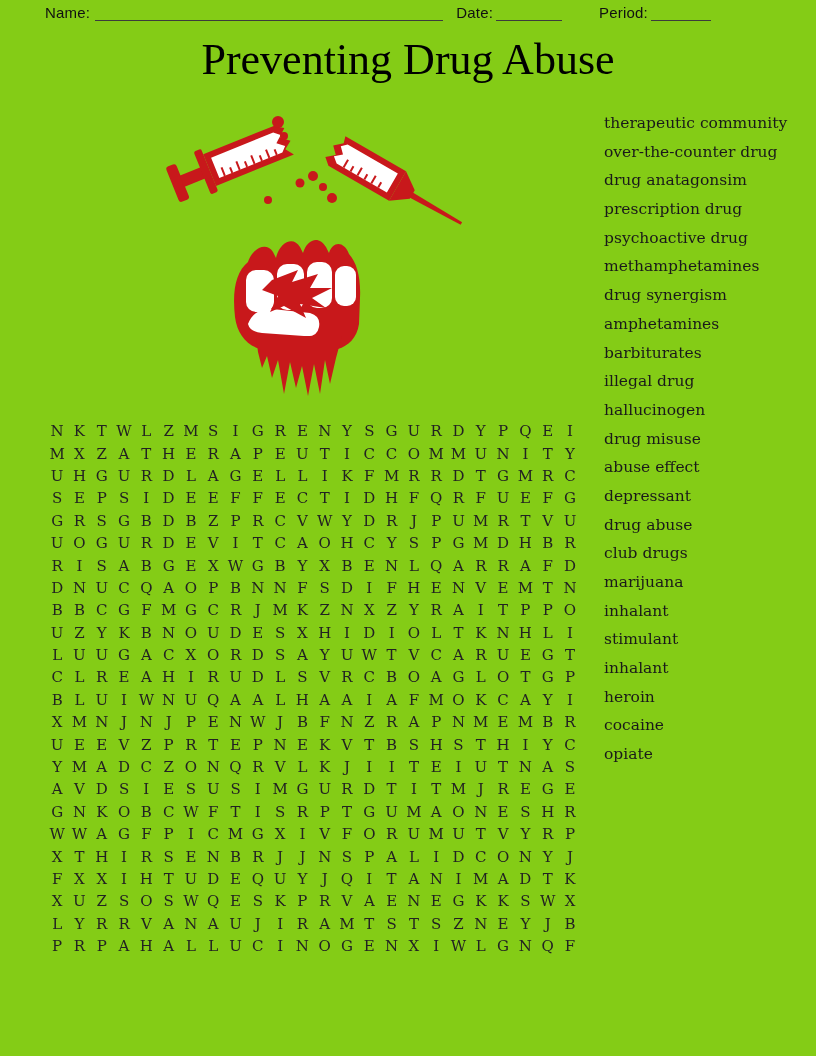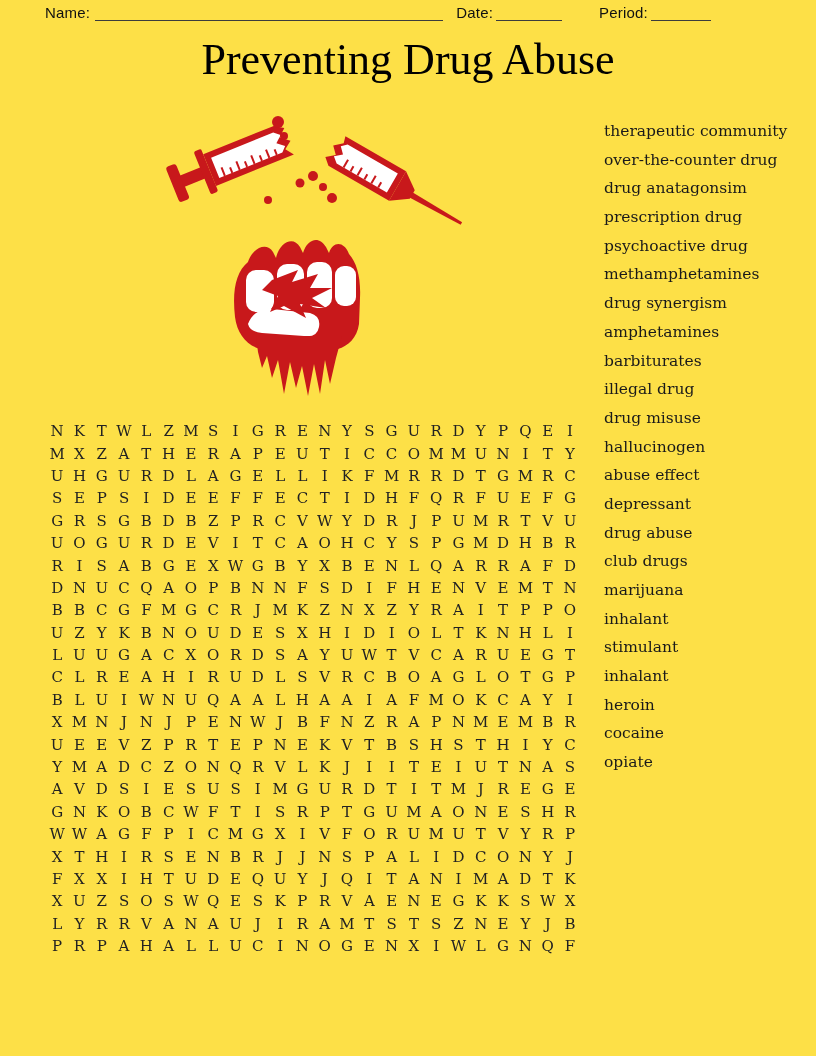--- a/index.html
+++ b/index.html
@@ -1,17 +1,17 @@
 <!DOCTYPE html>
 <html><head>
 <meta charset="utf-8">
 <style>
   html,body { margin:0; padding:0; background:#fff; }
   .page {
-    position:relative; width:816px; height:1056px; background:#fde047;
+    position:relative; width:816px; height:1056px; background:#84cc16;
     overflow:hidden; font-family:"Liberation Sans", sans-serif; color:#1c1c1c;
   }
   
   .header {
     position:absolute; left:45px; top:4px; width:700px;
     display:flex; align-items:flex-end;
     font-size:15px; color:#111; letter-spacing:0.2px;
   }
   .hline { display:inline-block; border-bottom:1.6px solid #3c3c3c; height:14px; }
   .line-name   { width:348px; margin-left:5px; }
@@ -23,21 +23,21 @@
   .title {
     position:absolute; left:0; top:34px; width:816px;
     text-align:center; font-family:Liberation Serif, serif;
     font-size:44px; font-weight:400; color:#000;
   }
   
   .illus { position:absolute; left:160px; top:112px; width:310px; height:290px; }
   
   .word-list {
     position:absolute; left:604px; top:109px; width:200px;
-    font-family:"DejaVu Serif", serif; font-size:15.5px; color:#1a1a1a;margin-top:8px;
+    font-family:"DejaVu Serif", serif; font-size:15.5px; color:#1a1a1a;
   }
   .word-item { height:28.7px; line-height:28.7px; white-space:nowrap; }
   
   .puzzle-grid {
     position:absolute; left:46px; top:420px;
     display:grid; grid-template-columns:repeat(24, 22.3px); grid-auto-rows:22.4px;
     font-family:"DejaVu Serif", serif; font-size:15px; color:#222;
   }
   .cell { display:flex; align-items:center; justify-content:center; }
 </style>
@@ -122,22 +122,22 @@
       <div class="word-item">therapeutic community</div>
       <div class="word-item">over-the-counter drug</div>
       <div class="word-item">drug anatagonsim</div>
       <div class="word-item">prescription drug</div>
       <div class="word-item">psychoactive drug</div>
       <div class="word-item">methamphetamines</div>
       <div class="word-item">drug synergism</div>
       <div class="word-item">amphetamines</div>
       <div class="word-item">barbiturates</div>
       <div class="word-item">illegal drug</div>
+      <div class="word-item">hallucinogen</div>
       <div class="word-item">drug misuse</div>
-      <div class="word-item">hallucinogen</div>
       <div class="word-item">abuse effect</div>
       <div class="word-item">depressant</div>
       <div class="word-item">drug abuse</div>
       <div class="word-item">club drugs</div>
       <div class="word-item">marijuana</div>
       <div class="word-item">inhalant</div>
       <div class="word-item">stimulant</div>
       <div class="word-item">inhalant</div>
       <div class="word-item">heroin</div>
       <div class="word-item">cocaine</div>

